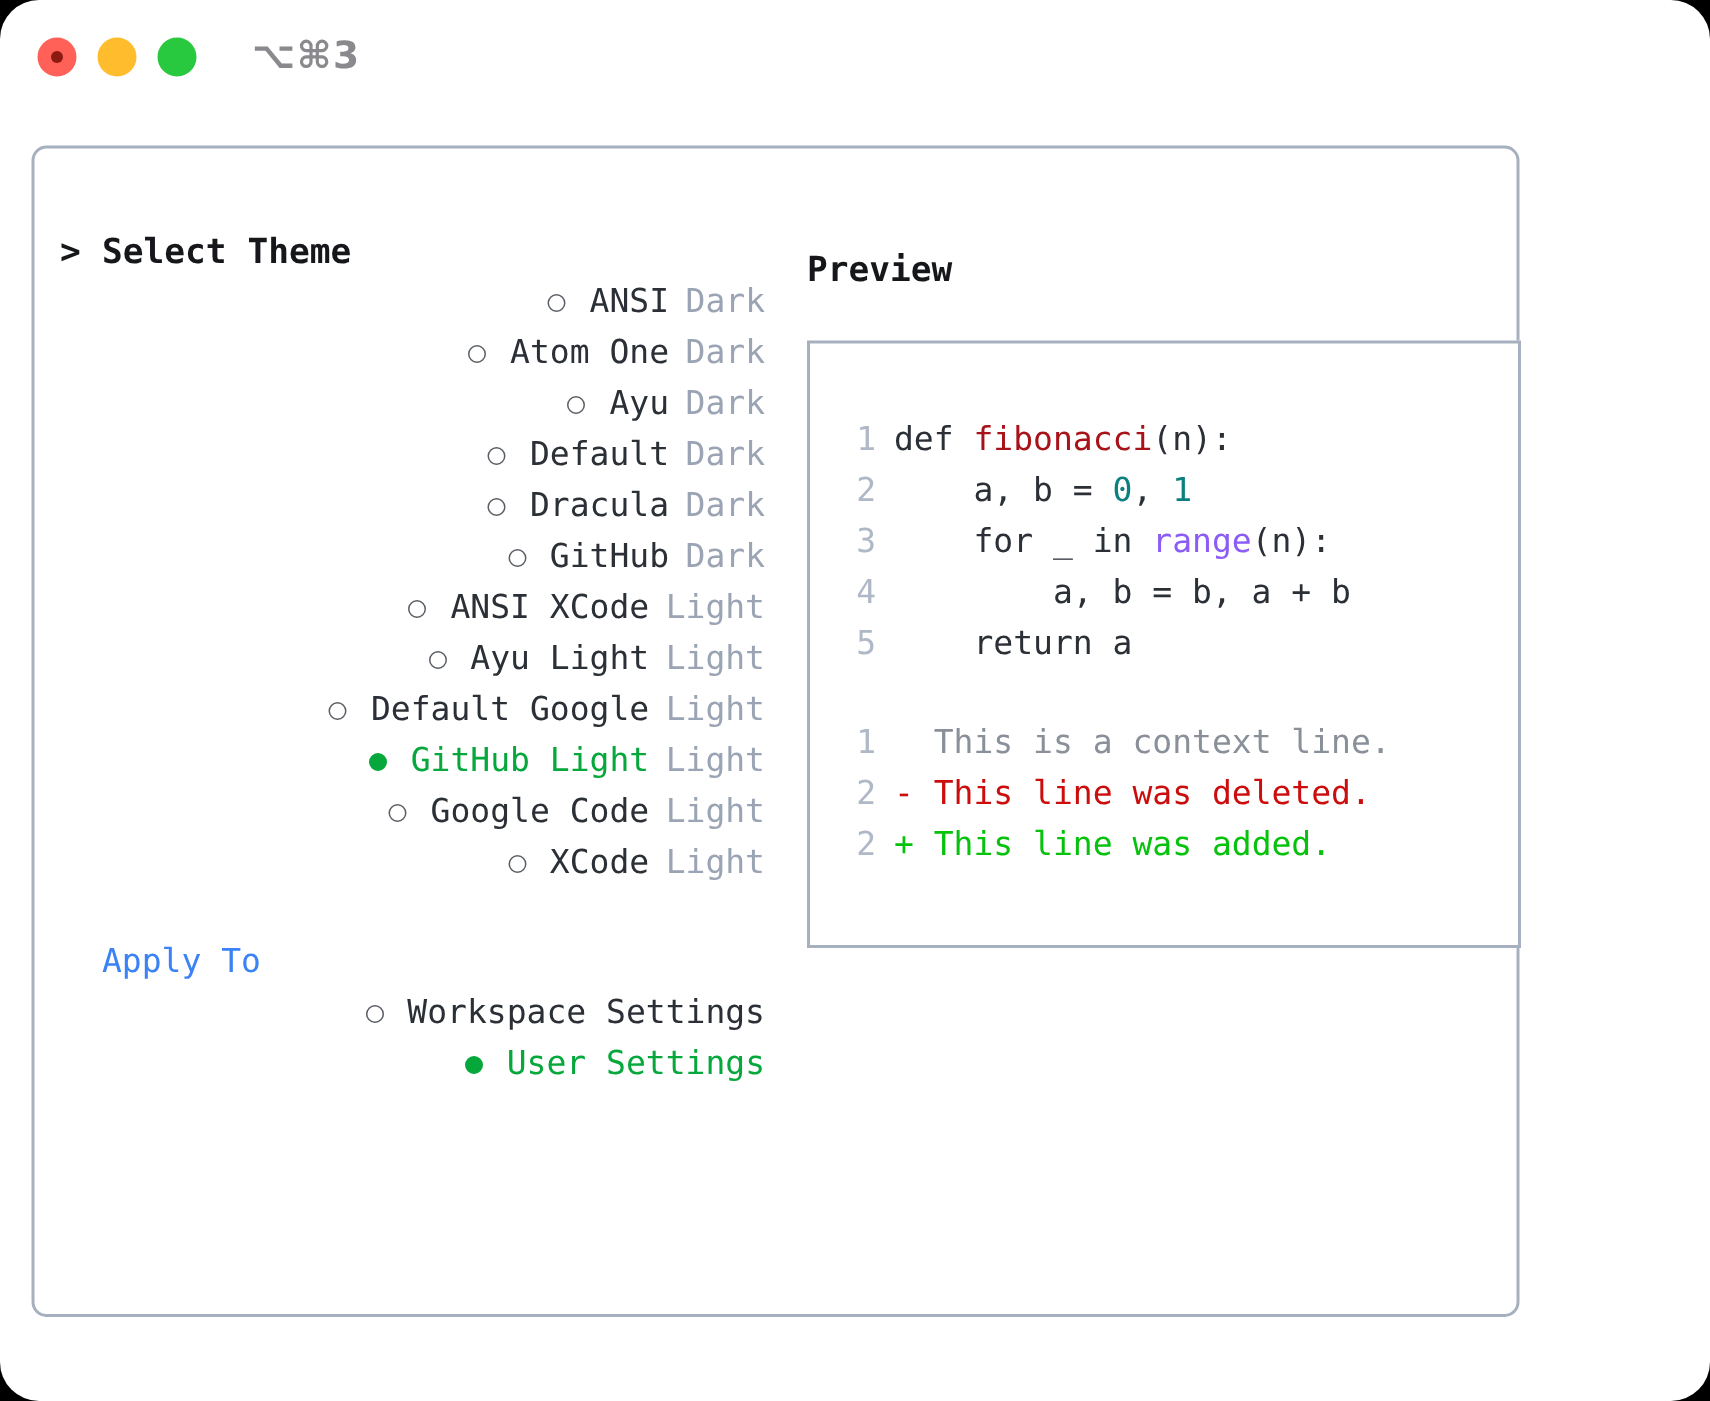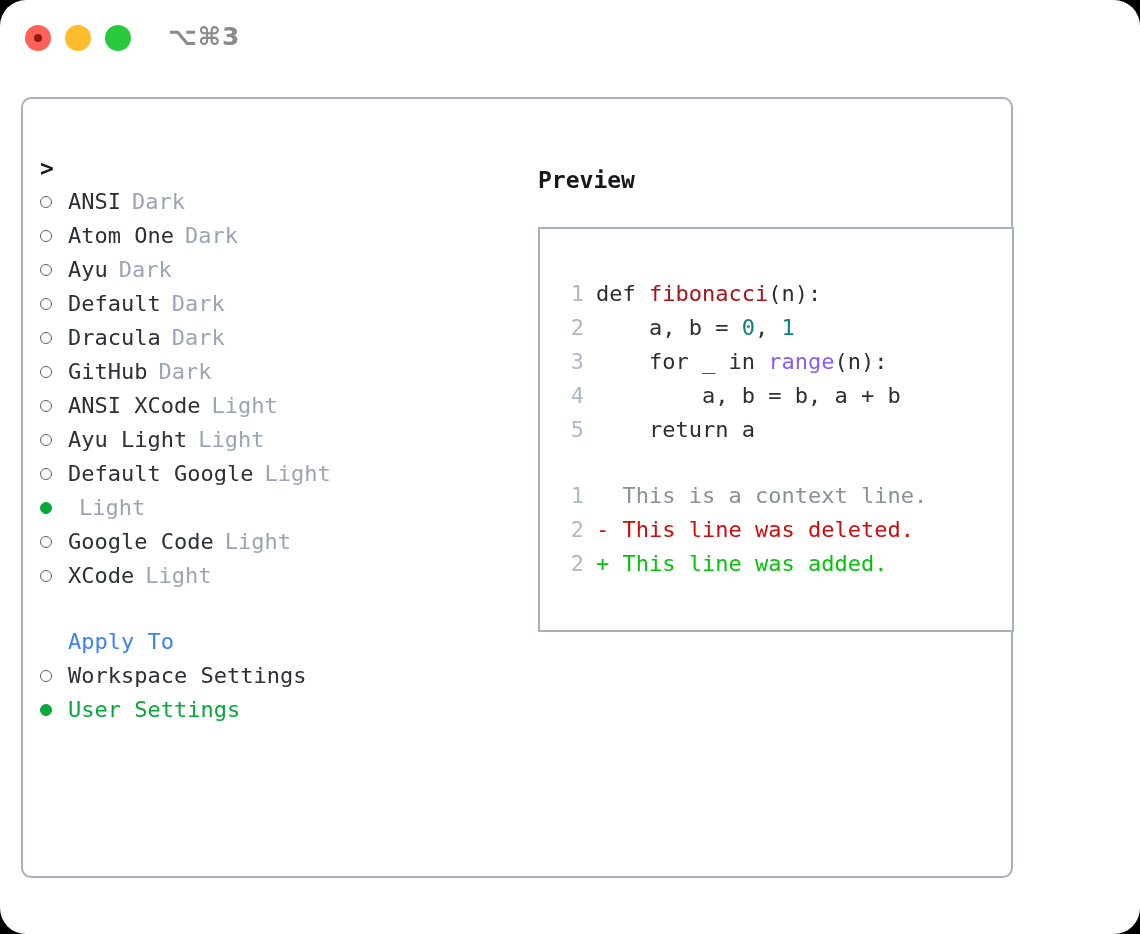--- a/index.html
+++ b/index.html
@@ -111,20 +111,21 @@
     font-weight: 700;
     color: #15171A;
     line-height: 34px;
   }
 
   .opt-row {
     display: flex;
     align-items: center;
     height: 34px;
     white-space: pre;
+    justify-content: flex-end;
   }
   .bullet {
     flex: 0 0 28px;
     width: 28px;
     display: flex;
     align-items: center;
   }
   .bullet i {
     display: block;
     width: 12px;
@@ -245,33 +246,34 @@
     </div>
     <div class="shortcut">⌥⌘3</div>
   </div>
 
   <div class="panel">
 
     <div class="left-col">
 
       <div class="header-row">
         <span class="caret">&gt;</span>
+        <span class="header-title">Select Theme</span>
       </div>
 
       <div id="theme-items">
           <div class="opt-row"><span class="bullet"><i></i></span><span class="opt-label">ANSI</span><span class="opt-tag">Dark</span></div>
           <div class="opt-row"><span class="bullet"><i></i></span><span class="opt-label">Atom One</span><span class="opt-tag">Dark</span></div>
           <div class="opt-row"><span class="bullet"><i></i></span><span class="opt-label">Ayu</span><span class="opt-tag">Dark</span></div>
           <div class="opt-row"><span class="bullet"><i></i></span><span class="opt-label">Default</span><span class="opt-tag">Dark</span></div>
           <div class="opt-row"><span class="bullet"><i></i></span><span class="opt-label">Dracula</span><span class="opt-tag">Dark</span></div>
           <div class="opt-row"><span class="bullet"><i></i></span><span class="opt-label">GitHub</span><span class="opt-tag">Dark</span></div>
           <div class="opt-row"><span class="bullet"><i></i></span><span class="opt-label">ANSI XCode</span><span class="opt-tag">Light</span></div>
           <div class="opt-row"><span class="bullet"><i></i></span><span class="opt-label">Ayu Light</span><span class="opt-tag">Light</span></div>
           <div class="opt-row"><span class="bullet"><i></i></span><span class="opt-label">Default Google</span><span class="opt-tag">Light</span></div>
-          <div class="opt-row selected"><span class="bullet"><i></i></span><span class="opt-tag">Light</span></div>
+          <div class="opt-row selected"><span class="bullet"><i></i></span><span class="opt-label">GitHub Light</span><span class="opt-tag">Light</span></div>
           <div class="opt-row"><span class="bullet"><i></i></span><span class="opt-label">Google Code</span><span class="opt-tag">Light</span></div>
           <div class="opt-row"><span class="bullet"><i></i></span><span class="opt-label">XCode</span><span class="opt-tag">Light</span></div>
         </div>
 
       <div class="applyto">
         <div class="applyto-title">Apply To</div>
         <div id="apply-items">
             <div class="opt-row"><span class="bullet"><i></i></span><span class="opt-label">Workspace Settings</span></div>
             <div class="opt-row selected"><span class="bullet"><i></i></span><span class="opt-label">User Settings</span></div>
           </div>

